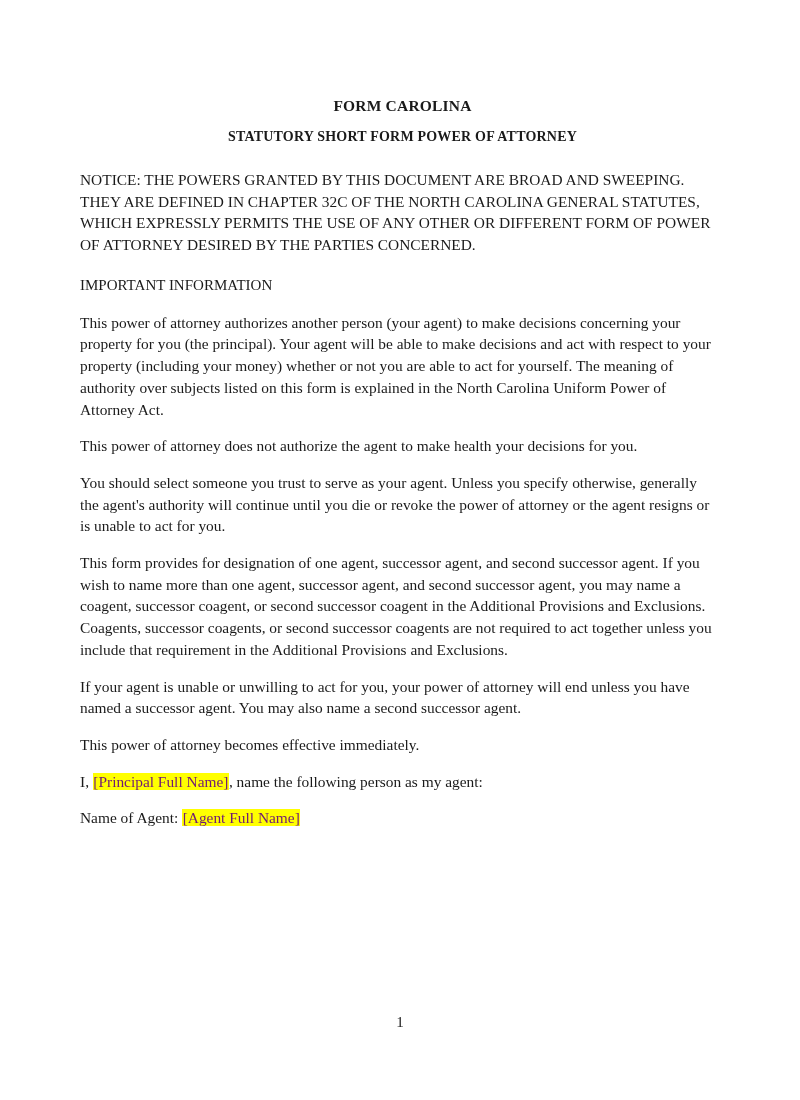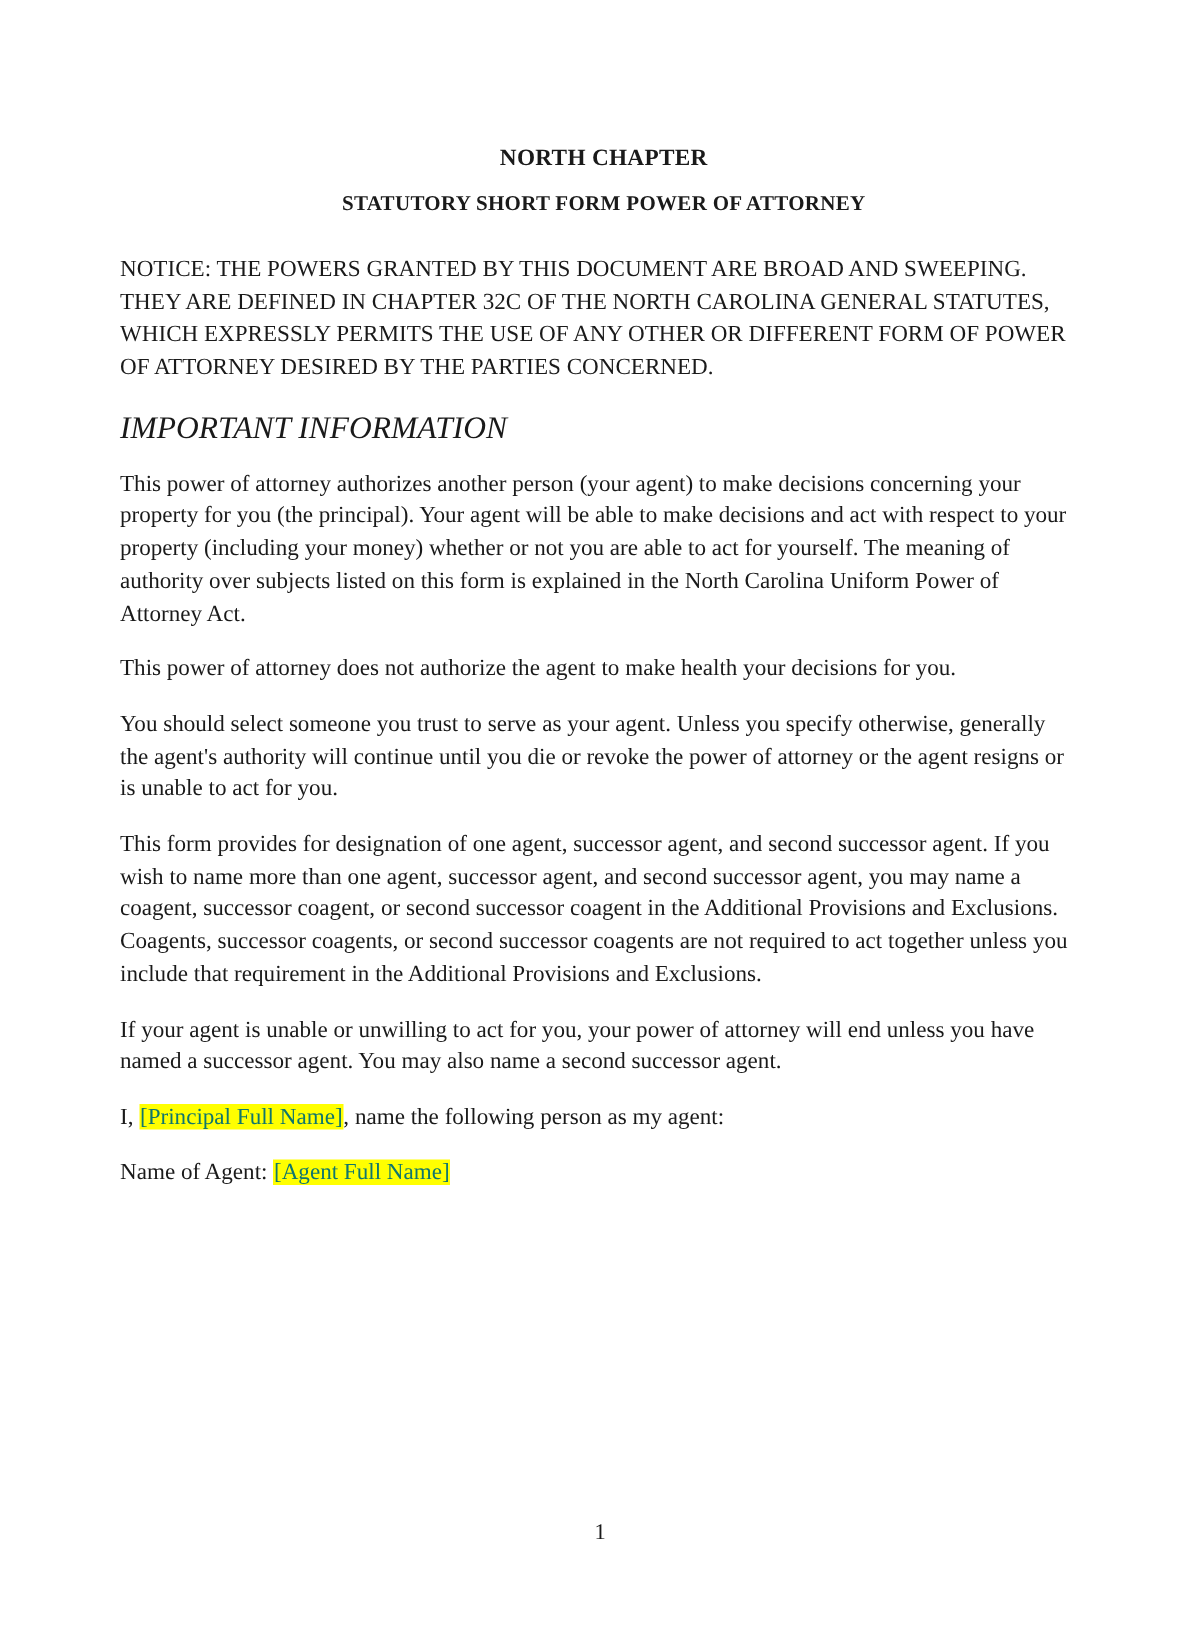--- a/index.html
+++ b/index.html
@@ -50,67 +50,67 @@
     margin: 0 12px 15px 0;
     text-align: left;
     color: #1a1a1a;
   }
   p.notice {
     font-size: 15.4px;
     line-height: 21.8px;
     margin: 0 0 19px 0;
   }
   p.section-heading {
-    font-size: 21px;
+    font-size: 15px;
     line-height: 21.7px;
     margin: 0 0 15px 0;
     font-weight: normal;
-    font-style: italic;
   }
   .hl {
     background-color: #ffff00;
-    color: #0f766e;
+    color: #701a75;
     padding: 0 0.5px;
   }
   .page-number {
     position: absolute;
     left: 0;
     right: 0;
     top: 1013px;
     text-align: center;
     font-size: 15px;
     line-height: 18px;
     color: #1a1a1a;
   }
 </style>
 </head>
 <body>
 
 <div class="page">
   <div class="content">
 
-    <div class="doc-title">NORTH CHAPTER</div>
+    <div class="doc-title">FORM CAROLINA</div>
 
     <div class="doc-subtitle">STATUTORY SHORT FORM POWER OF ATTORNEY</div>
 
     <p class="notice">NOTICE: THE POWERS GRANTED BY THIS DOCUMENT ARE BROAD AND SWEEPING. THEY ARE DEFINED IN CHAPTER 32C OF THE NORTH CAROLINA GENERAL STATUTES, WHICH EXPRESSLY PERMITS THE USE OF ANY OTHER OR DIFFERENT FORM OF POWER OF ATTORNEY DESIRED BY THE PARTIES CONCERNED.</p>
 
     <p class="section-heading">IMPORTANT INFORMATION</p>
 
     <p class="para">This power of attorney authorizes another person (your agent) to make decisions concerning your property for you (the principal). Your agent will be able to make decisions and act with respect to your property (including your money) whether or not you are able to act for yourself. The meaning of authority over subjects listed on this form is explained in the North Carolina Uniform Power of Attorney Act.</p>
 
     <p class="para">This power of attorney does not authorize the agent to make health your decisions for you.</p>
 
     <p class="para">You should select someone you trust to serve as your agent. Unless you specify otherwise, generally the agent's authority will continue until you die or revoke the power of attorney or the agent resigns or is unable to act for you.</p>
 
 
     <p class="para">This form provides for designation of one agent, successor agent, and second successor agent. If you wish to name more than one agent, successor agent, and second successor agent, you may name a coagent, successor coagent, or second successor coagent in the Additional Provisions and Exclusions. Coagents, successor coagents, or second successor coagents are not required to act together unless you include that requirement in the Additional Provisions and Exclusions.</p>
 
     <p class="para">If your agent is unable or unwilling to act for you, your power of attorney will end unless you have named a successor agent. You may also name a second successor agent.</p>
 
+    <p class="para">This power of attorney becomes effective immediately.</p>
 
 
 
     <p class="para"><span>I, </span><span class="hl">[Principal Full Name]</span><span>, name the following person as my agent:</span></p>
 
     <p class="para"><span>Name of Agent: </span><span class="hl">[Agent Full Name]</span></p>
 
   </div>
 
   <div class="page-number">1</div>

